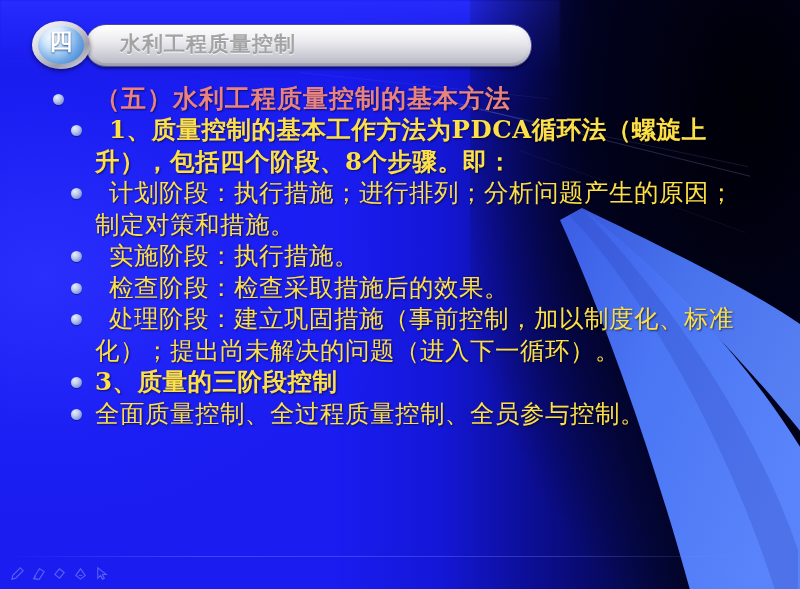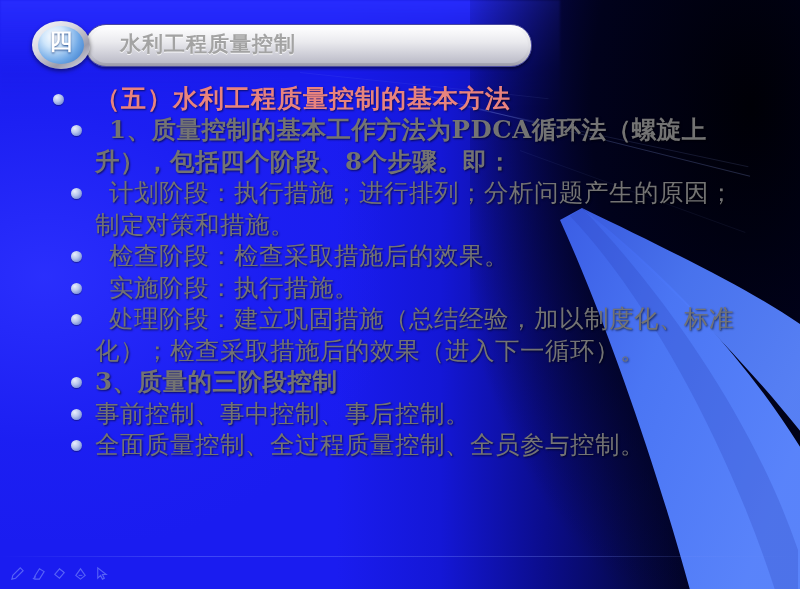--- a/index.html
+++ b/index.html
@@ -110,21 +110,21 @@
     text-shadow:1px 1px 2px rgba(0,0,0,.55);
     white-space:nowrap;
   }
   .heading .bullet{left:26px;top:10px;}
 
   ul.bullets{list-style:none;margin:0;padding:0;}
   ul.bullets li{
     position:relative;
     padding-left:38px;
     margin:0 14px 0 30px;
-    color:#737373;
+    color:#fde047;
     font-size:24.5px;
     line-height:31.5px;
     letter-spacing:.5px;
     text-shadow:1px 1px 2px rgba(0,0,0,.6);
   }
   ul.bullets li .txt{display:block;text-indent:0;}
   ul.bullets li.indent .txt{text-indent:14px;}
   .b-strong{font-weight:bold;}
 
   .bullet{
@@ -194,37 +194,33 @@
         <li class="indent">
           <span class="bullet"></span>
           <span class="txt b-strong">1、质量控制的基本工作方法为PDCA循环法（螺旋上升），包括四个阶段、8个步骤。即：</span>
         </li>
         <li class="indent">
           <span class="bullet"></span>
           <span class="txt">计划阶段：执行措施；进行排列；分析问题产生的原因；制定对策和措施。</span>
         </li>
         <li class="indent">
           <span class="bullet"></span>
+          <span class="txt">实施阶段：执行措施。</span>
+        </li>
+        <li class="indent">
+          <span class="bullet"></span>
           <span class="txt">检查阶段：检查采取措施后的效果。</span>
         </li>
         <li class="indent">
           <span class="bullet"></span>
-          <span class="txt">实施阶段：执行措施。</span>
-        </li>
-        <li class="indent">
-          <span class="bullet"></span>
-          <span class="txt">处理阶段：建立巩固措施（总结经验，加以制度化、标准化）；检查采取措施后的效果（进入下一循环）。</span>
+          <span class="txt">处理阶段：建立巩固措施（事前控制，加以制度化、标准化）；提出尚未解决的问题（进入下一循环）。</span>
         </li>
         <li>
           <span class="bullet"></span>
           <span class="txt b-strong">3、质量的三阶段控制</span>
-        </li>
-        <li>
-          <span class="bullet"></span>
-          <span class="txt">事前控制、事中控制、事后控制。</span>
         </li>
         <li>
           <span class="bullet"></span>
           <span class="txt">全面质量控制、全过程质量控制、全员参与控制。</span>
         </li>
       </ul>
 
   </div>
 
   <div class="inkbar">

